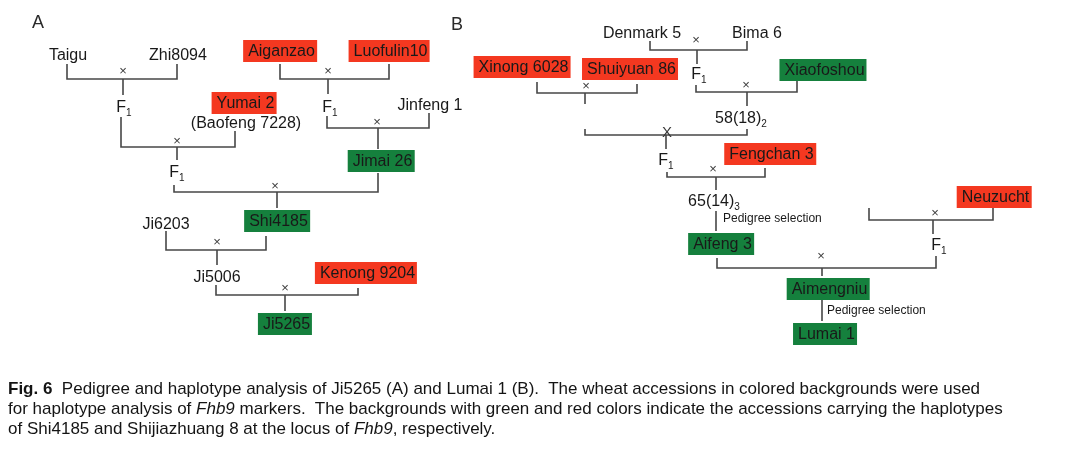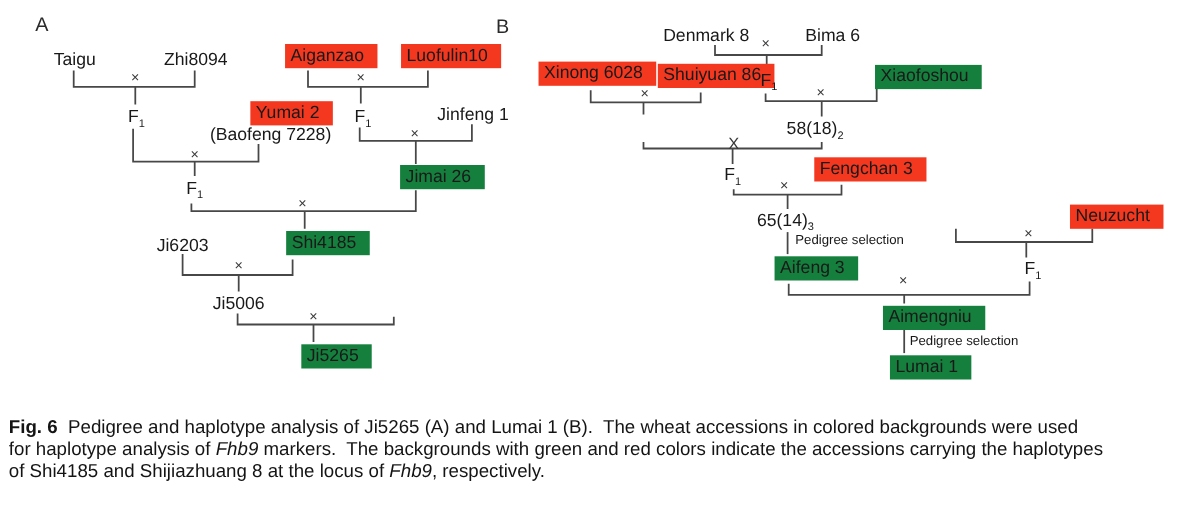--- a/index.html
+++ b/index.html
@@ -5,21 +5,21 @@
   html,body{margin:0;padding:0;background:#ffffff;}
   .stage{
     position:relative;width:1080px;height:475px;background:#ffffff;overflow:hidden;
     font-family:"Liberation Sans","DejaVu Sans",sans-serif;color:#1c1c1c;
   }
   .connectors{position:absolute;left:0;top:0;}
   .connectors path{fill:none;stroke:#474747;stroke-width:1.6;}
   .pl{position:absolute;font-size:18px;color:#2a2a2a;}
   .lbl{position:absolute;transform:translateX(-50%);white-space:nowrap;
        font-size:16px;line-height:1.2;color:#191919;}
-  .boxed{padding:1px 12px 2px 5px;margin-left:21px;}
+  .boxed{padding:1px 2px 2px 5px;}
   .red{background:#f43820;}
   .green{background:#15803d;}
   .fl sub,.lbl sub{font-size:10px;line-height:0;}
   .cross{position:absolute;transform:translate(-50%,-50%);font-size:13px;color:#3a3a3a;}
   .xl{font-size:15px;}
   .annot{position:absolute;white-space:nowrap;font-size:12px;color:#191919;}
   .caption{position:absolute;left:8px;top:379px;width:1066px;font-size:17px;color:#141414;}
   .cap-line{white-space:pre;line-height:20px;}
   .b{font-weight:bold;}
   .i{font-style:italic;}
@@ -59,27 +59,28 @@
   <span class="lbl" style="left:178px;top:45px">Zhi8094</span>
   <span class="lbl boxed red" style="left:280px;top:40px">Aiganzao</span>
   <span class="lbl boxed red" style="left:389px;top:40px">Luofulin10</span>
   <span class="lbl boxed red" style="left:244px;top:92px">Yumai 2</span>
   <span class="lbl" style="left:246px;top:113px">(Baofeng 7228)</span>
   <span class="lbl" style="left:430px;top:95px">Jinfeng 1</span>
   <span class="lbl boxed green" style="left:381px;top:150px">Jimai 26</span>
   <span class="lbl" style="left:166px;top:214px">Ji6203</span>
   <span class="lbl boxed green" style="left:277px;top:210px">Shi4185</span>
   <span class="lbl" style="left:217px;top:267px">Ji5006</span>
+  <span class="lbl boxed red" style="left:366px;top:262px">Kenong 9204</span>
   <span class="lbl boxed green" style="left:285px;top:313px">Ji5265</span>
 
   <span class="lbl fl" style="left:124px;top:97px"><span>F</span><sub>1</sub></span>
   <span class="lbl fl" style="left:177px;top:162px"><span>F</span><sub>1</sub></span>
   <span class="lbl fl" style="left:330px;top:97px"><span>F</span><sub>1</sub></span>
 
-  <span class="lbl" style="left:642px;top:23px">Denmark 8</span>
+  <span class="lbl" style="left:642px;top:23px">Denmark 5</span>
   <span class="lbl" style="left:757px;top:23px">Bima 6</span>
   <span class="lbl boxed red" style="left:522px;top:56px">Xinong 6028</span>
   <span class="lbl boxed red" style="left:630px;top:58px">Shuiyuan 86</span>
   <span class="lbl boxed green" style="left:823px;top:59px">Xiaofoshou</span>
   <span class="lbl" style="left:741px;top:108px"><span>58(18)</span><sub>2</sub></span>
   <span class="lbl boxed red" style="left:770px;top:143px">Fengchan 3</span>
   <span class="lbl" style="left:714px;top:191px"><span>65(14)</span><sub>3</sub></span>
   <span class="lbl boxed red" style="left:994px;top:186px">Neuzucht</span>
   <span class="lbl boxed green" style="left:721px;top:233px">Aifeng 3</span>
   <span class="lbl boxed green" style="left:828px;top:278px">Aimengniu</span>

